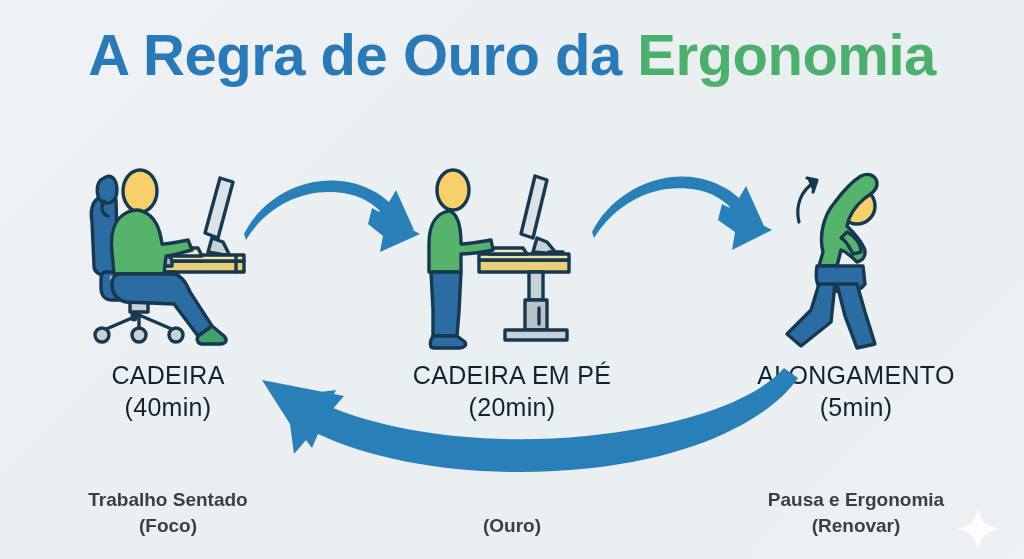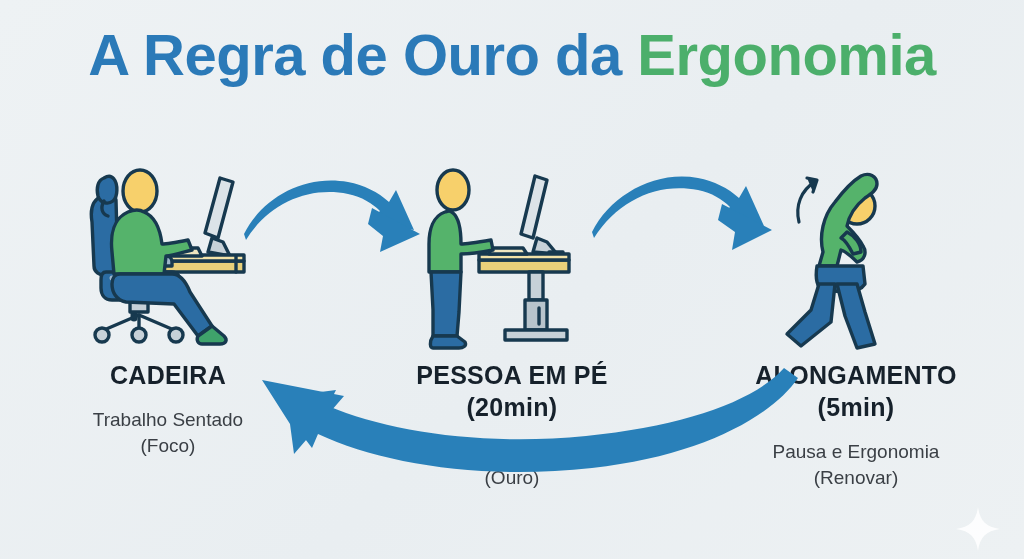--- a/index.html
+++ b/index.html
@@ -46,32 +46,32 @@
     text-align: center;
   }
   .stage-art {
     height: 195px;
     position: relative;
   }
   .stage-art svg { display: block; margin: 0 auto; }
 
   .stage-label {
     font-size: 25px;
-    font-weight: bold;
+    font-weight: normal;
     color: #16212B;
     letter-spacing: 0.3px;
     line-height: 1.28;
     margin-top: 4px;
   }
   .stage-caption {
     font-size: 19px;
-    font-weight: normal;
+    font-weight: bold;
     color: #3A3F45;
     line-height: 1.35;
-    margin-top: 16px;
+    margin-top: 64px;
   }
 
   #stage-chair    { left: 18px;  }
   #stage-standing { left: 362px; }
   #stage-stretch  { left: 706px; }
 
   
   .arrow-layer {
     position: absolute;
     inset: 0;
@@ -141,20 +141,21 @@
           <path d="M60 52 C46 58 42 74 44 92 L46 114 L96 114 L98 96 C104 96 116 92 124 90 L120 80 C110 82 100 84 94 84 C92 68 86 56 76 52 C71 49 65 50 60 52 Z" fill="#55B36B"></path>
 
           <path d="M52 114 L104 114 C112 114 118 122 122 132 L144 166 L130 176 L106 144 L58 142 C48 140 44 132 44 124 C44 118 47 114 52 114 Z" fill="#2B6CA3"></path>
 
           <path d="M130 176 L144 166 L156 176 C160 180 158 184 152 184 L134 184 C130 184 128 180 130 176 Z" fill="#3FA36B"></path>
         </g>
       </svg>
     </div>
     <div class="stage-label">
       <span>CADEIRA</span><br>
+      <span>(40min)</span>
     </div>
     <div class="stage-caption">
       <span>Trabalho Sentado</span><br>
       <span>(Foco)</span>
     </div>
   </div>
 
   <div class="stage" id="stage-standing">
     <div class="stage-art">
       <svg width="190" height="190" viewBox="0 0 190 190">
@@ -179,21 +180,21 @@
 
           <path d="M28 52 C16 56 12 70 12 84 L12 112 L44 112 L44 94 C52 94 66 92 76 90 L74 80 C62 82 50 84 44 84 C44 68 42 58 36 53 C33 50 31 51 28 52 Z" fill="#55B36B"></path>
 
           <path d="M14 112 L44 112 L42 152 L40 176 L16 176 L16 150 Z" fill="#2B6CA3"></path>
 
           <path d="M16 176 L40 176 L48 182 C50 186 46 188 42 188 L16 188 C13 188 12 182 16 176 Z" fill="#2B6CA3"></path>
         </g>
       </svg>
     </div>
     <div class="stage-label">
-      <span>PESSOA EM PÉ</span><br>
+      <span>CADEIRA EM PÉ</span><br>
       <span>(20min)</span>
     </div>
     <div class="stage-caption">
       <br>
       <span>(Ouro)</span>
     </div>
   </div>
 
   <div class="stage" id="stage-stretch">
     <div class="stage-art">

